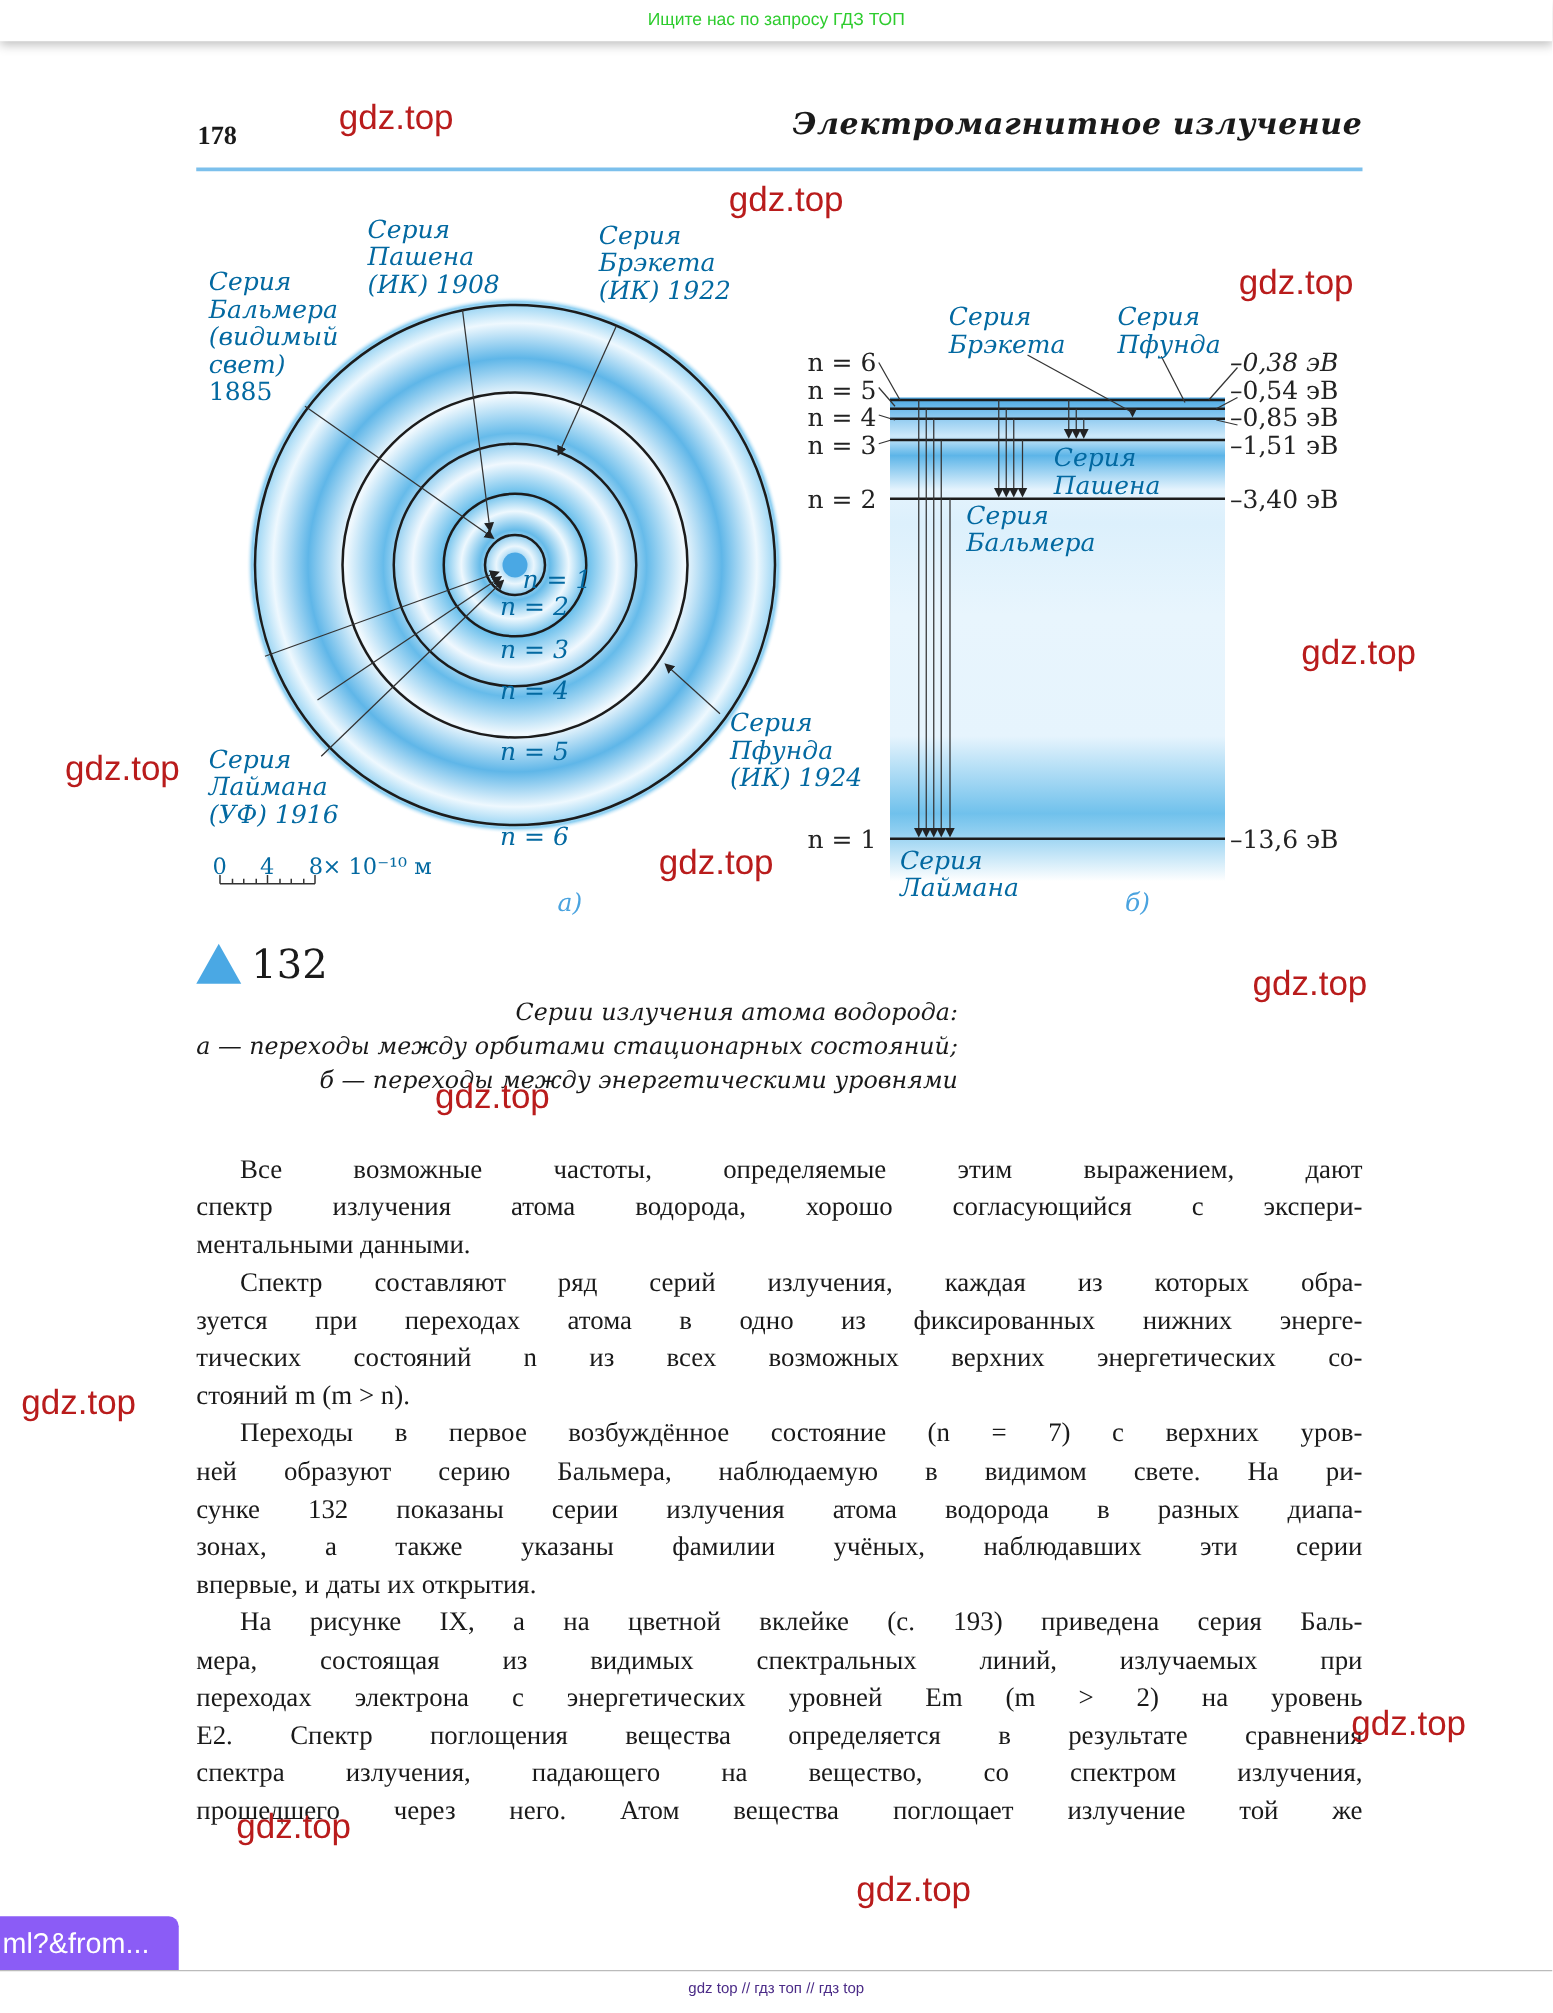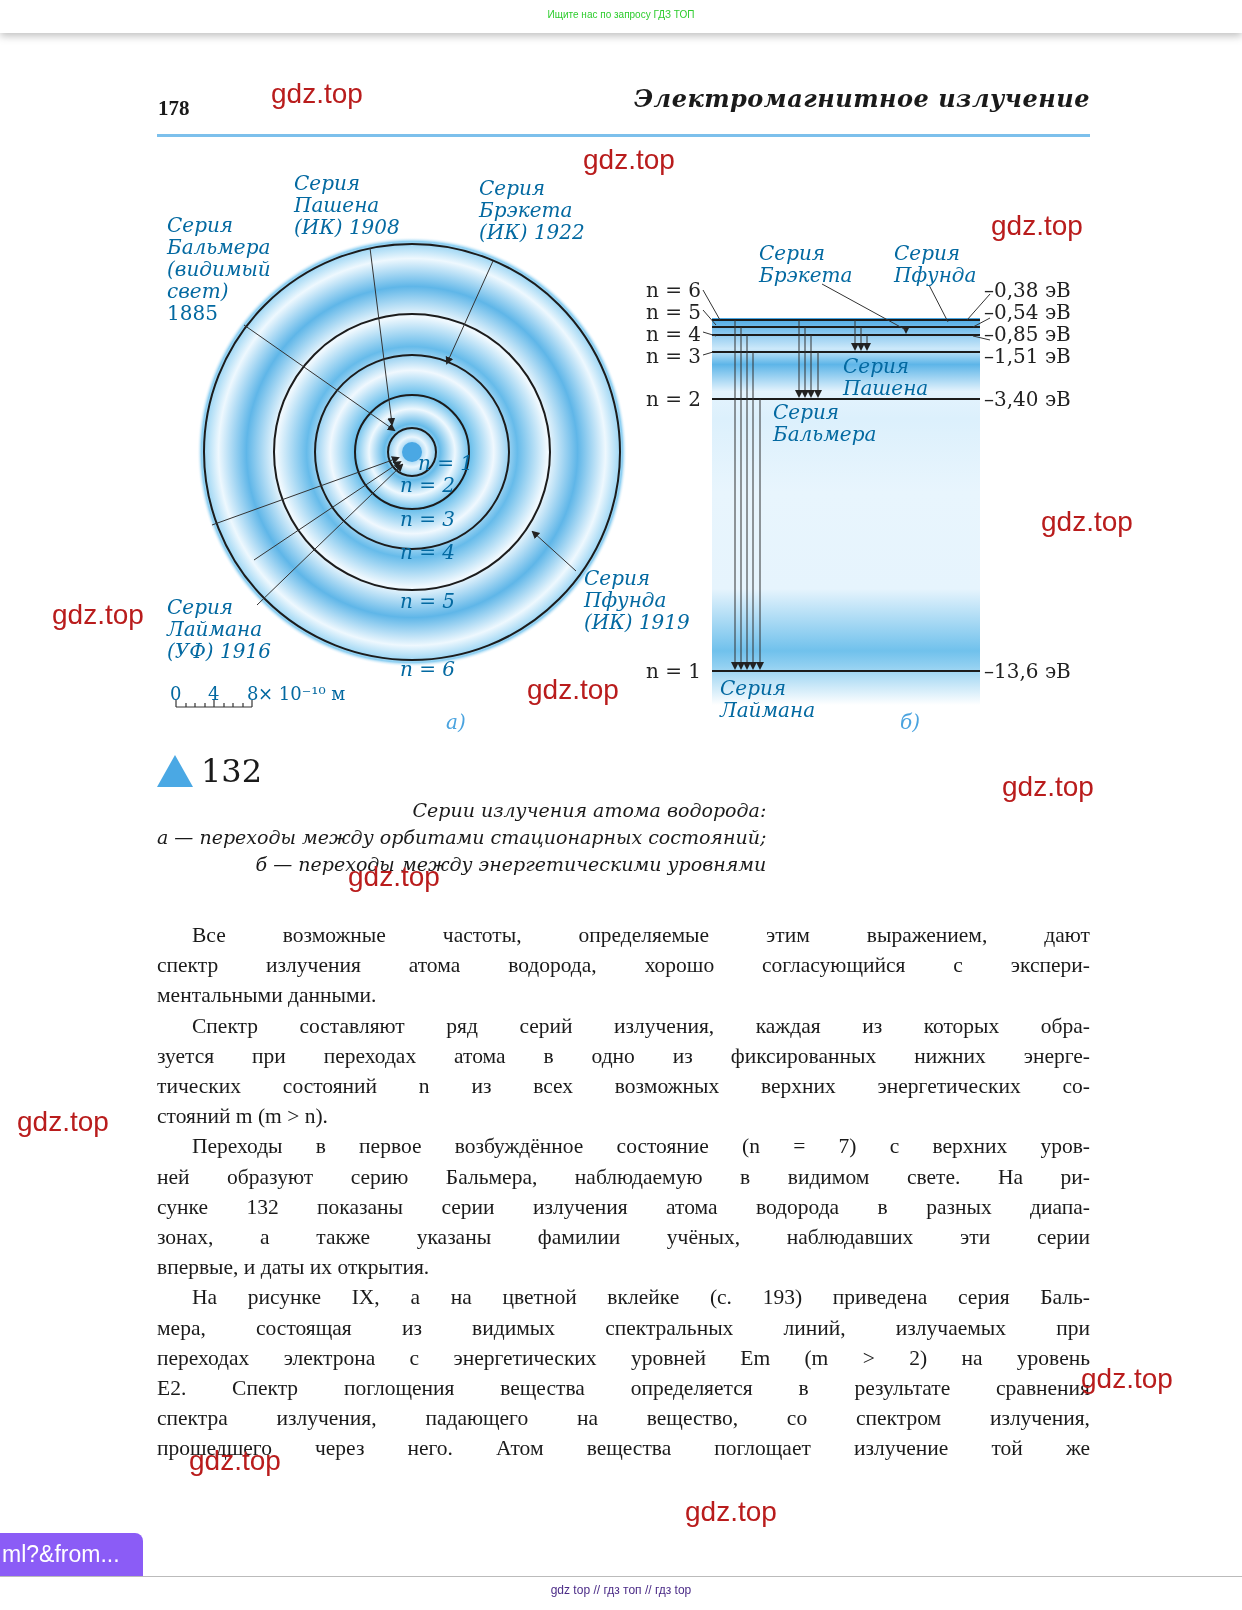--- a/index.html
+++ b/index.html
@@ -6,21 +6,21 @@
   body {
     width: 1242px; height: 1610px; position: relative; overflow: hidden;
     background: #ffffff; font-family: "DejaVu Serif", serif; color: #1a1a1a;
   }
   .topbar {
     position: absolute; left: 0; top: 0; width: 1242px; height: 33px;
     background: #fff; box-shadow: 0 3px 8px rgba(0,0,0,0.25); z-index: 5;
     text-align: center;
   }
   .topbar span {
-    font-family: "Liberation Sans", sans-serif; font-size: 10px; color: #2ecc2e;
+    font-family: "Liberation Sans", sans-serif; font-size: 14px; color: #2ecc2e;
     line-height: 30px;
   }
   .wm {
     position: absolute; font-family: "Liberation Sans", sans-serif;
     font-size: 28px; color: #b91c1c; z-index: 6; white-space: nowrap;
   }
   .page-num {
     position: absolute; left: 158px; top: 96px; font-size: 21px; font-weight: bold;
     font-family: Liberation Serif, serif;
   }
@@ -187,21 +187,21 @@
   <div>(ИК) 1908</div>
 </div>
 <div class="lbl" style="left:479px;top:177px;">
   <div>Серия</div>
   <div>Брэкета</div>
   <div>(ИК) 1922</div>
 </div>
 <div class="lbl" style="left:584px;top:567px;">
   <div>Серия</div>
   <div>Пфунда</div>
-  <div>(ИК) 1919</div>
+  <div>(ИК) 1924</div>
 </div>
 <div class="lbl" style="left:167px;top:596px;">
   <div>Серия</div>
   <div>Лаймана</div>
   <div>(УФ) 1916</div>
 </div>
 <div class="lbl" style="left:418px;top:452px;">n = 1</div>
 <div class="lbl" style="left:400px;top:474px;">n = 2</div>
 <div class="lbl" style="left:400px;top:508px;">n = 3</div>
 <div class="lbl" style="left:400px;top:541px;">n = 4</div>
@@ -213,21 +213,21 @@
 <div class="lbl lbl-up" style="left:258px;top:683px;font-size:18px;">× 10⁻¹⁰ м</div>
 <div class="sub" style="left:446px;top:710px;">а)</div>
 
 <div class="lvl-n" style="left:646px;top:280px;">n = 6</div>
 <div class="lvl-n" style="left:646px;top:302px;">n = 5</div>
 <div class="lvl-n" style="left:646px;top:324px;">n = 4</div>
 <div class="lvl-n" style="left:646px;top:346px;">n = 3</div>
 <div class="lvl-n" style="left:646px;top:389px;">n = 2</div>
 <div class="lvl-n" style="left:646px;top:661px;">n = 1</div>
 
-<div class="ev" style="left:984px;top:280px;">–0,38 эВ</div>
+<div class="ev" style="left:984px;top:280px;font-style:italic;">–0,38 эВ</div>
 <div class="ev" style="left:984px;top:302px;">–0,54 эВ</div>
 <div class="ev" style="left:984px;top:324px;">–0,85 эВ</div>
 <div class="ev" style="left:984px;top:346px;">–1,51 эВ</div>
 <div class="ev" style="left:984px;top:389px;">–3,40 эВ</div>
 <div class="ev" style="left:984px;top:661px;">–13,6 эВ</div>
 
 <div class="lbl" style="left:759px;top:242px;">
   <div>Серия</div>
   <div>Брэкета</div>
 </div>

